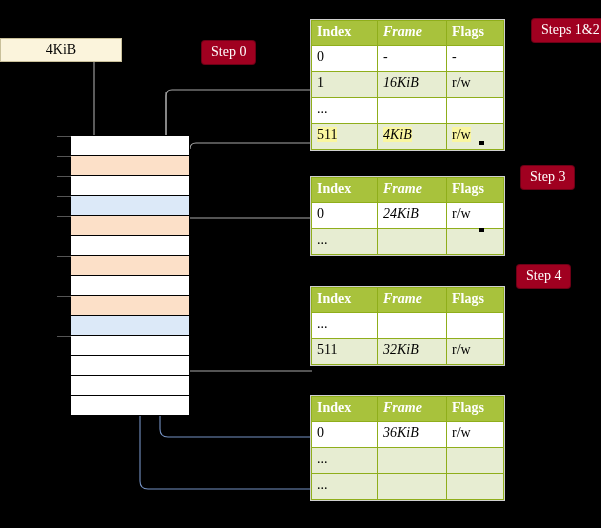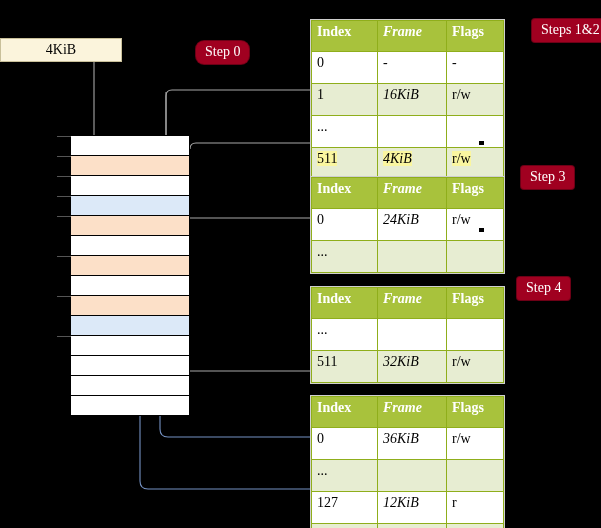--- a/index.html
+++ b/index.html
@@ -41,21 +41,21 @@
   .tick{position:absolute;left:-14px;width:14px;height:1px;background:#555;}
 
   
   .ptable{
     position:absolute;border-collapse:collapse;
     background:#fff;font-size:14px;
     box-shadow:0 0 0 1px #cfcfcf;
   }
   .ptable td,.ptable th{
     border:1px solid #8FAE1B;
-    padding:2px 5px 10px 5px;
+    padding:2px 5px 4px 5px;
     text-align:left;line-height:1.25;
     font-weight:normal;
   }
   .ptable th{
     background:#A8C23C;color:#fff;font-weight:bold;
     font-family:"Liberation Serif", serif;
   }
   .ptable td{height:19px;}
   .ptable tr.alt td{background:#E7EDD2;}
   .ptable td.hl > span{background:#FAF6A0;}
@@ -103,30 +103,30 @@
       <path d="M312,437 L168,437 Q160,437 160,429 L160,330" marker-end="url(#ablue)"></path>
 
       <path d="M312,489 L148,489 Q140,489 140,481 L140,237" marker-end="url(#ablue)"></path>
     </g>
   </svg>
 
   <div class="src-box">
     <span>4KiB</span>
   </div>
 
-  <div class="badge" style="left:196px;top:41px;border-radius:8px;">
+  <div class="badge" style="left:202px;top:41px;">
     <span>Step 0</span>
   </div>
   <div class="badge" style="left:512px;top:19px;margin-left:20px;">
     <span>Steps 1&amp;2</span>
   </div>
   <div class="badge" style="left:521px;top:166px;">
     <span>Step 3</span>
   </div>
-  <div class="badge" style="left:517px;top:277px;">
+  <div class="badge" style="left:517px;top:265px;">
     <span>Step 4</span>
   </div>
 
   <div class="memcol" id="memcol">
       <div class="memcell"></div>
       <div class="memcell orange"></div>
       <div class="memcell"></div>
       <div class="memcell blue"></div>
       <div class="memcell orange"></div>
       <div class="memcell"></div>
@@ -233,25 +233,20 @@
         <tr>
           <td class="c-index"><span>0</span></td>
           <td class="c-frame"><span>36KiB</span></td>
           <td class="c-flags"><span>r/w</span></td>
         </tr>
         <tr class="alt">
           <td class="c-index"><span>...</span></td>
           <td class="c-frame"><span></span></td>
           <td class="c-flags"><span></span></td>
         </tr>
-        <tr>
-          <td class="c-index"><span>127</span></td>
-          <td class="c-frame"><span>12KiB</span></td>
-          <td class="c-flags"><span>r</span></td>
-        </tr>
         <tr class="alt">
           <td class="c-index"><span>...</span></td>
           <td class="c-frame"><span></span></td>
           <td class="c-flags"><span></span></td>
         </tr>
       </tbody>
     </table>
 
   <div class="stub" style="left:479px;top:141px;"></div>
   <div class="stub" style="left:479px;top:228px;"></div>

